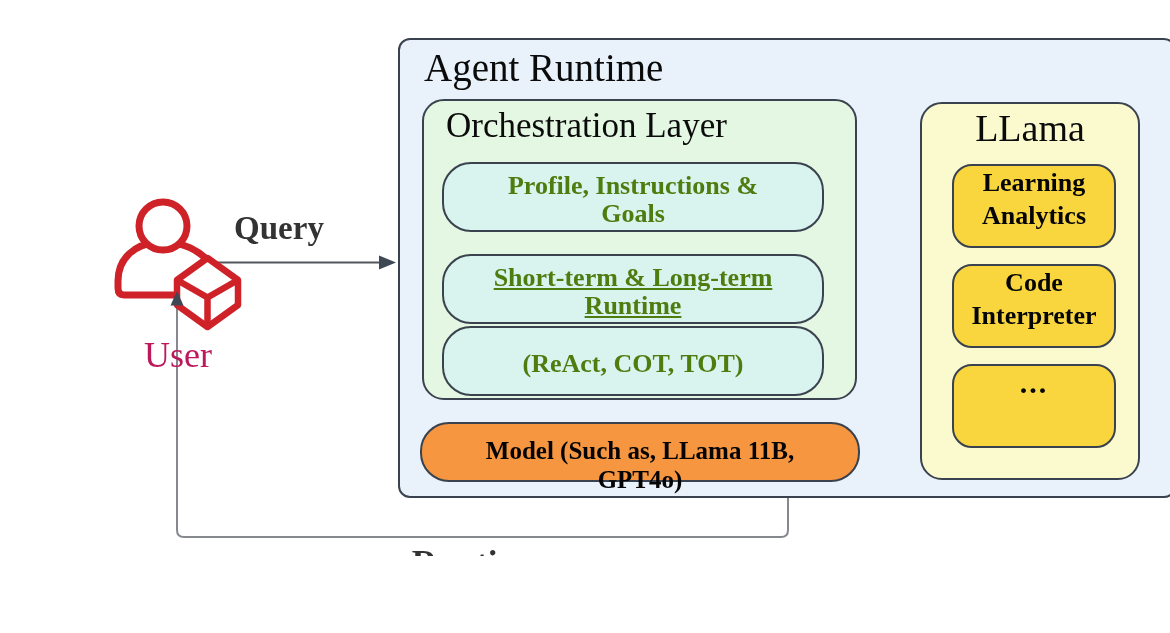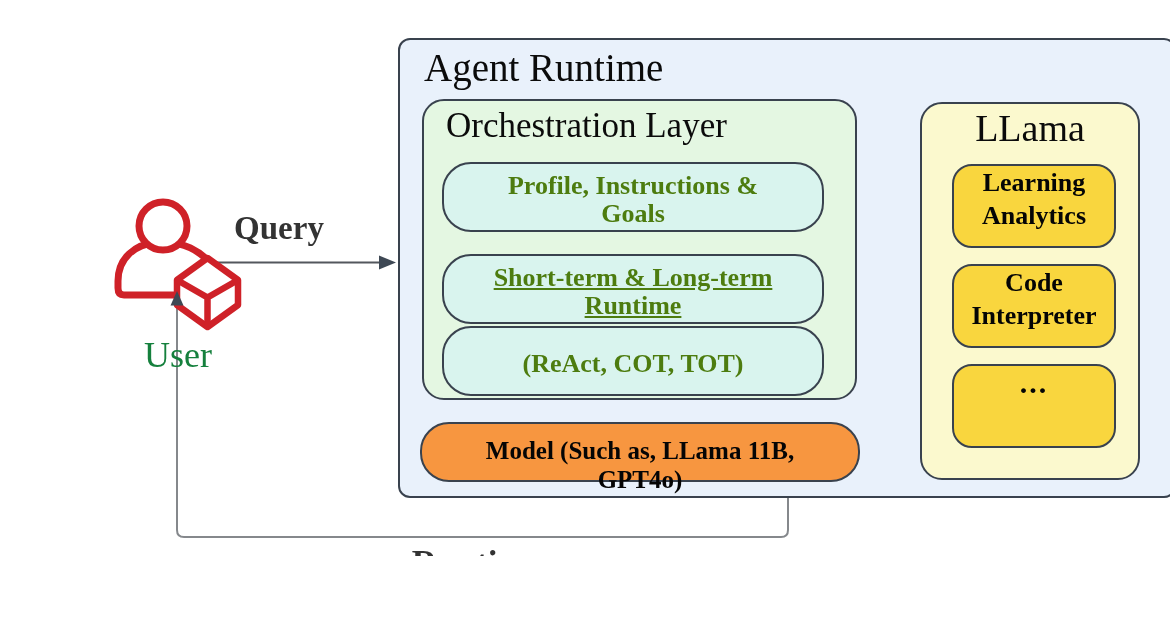--- a/index.html
+++ b/index.html
@@ -56,21 +56,21 @@
   .tool span{white-space:nowrap;}
   #tool-la{top:60px;} #tool-ci{top:160px;} #tool-more{top:260px; font-size:30px; letter-spacing:2px;}
   .edge-label{
     position:absolute; z-index:6; font-weight:bold; color:var(--label-ink);
     text-align:center; white-space:nowrap;
   }
   #query-label{left:151px; top:210px; width:160px; font-size:33px;}
   #response-label{left:329px; top:544px; width:200px; font-size:35px;}
   #user-label{
     position:absolute; z-index:6; left:55px; top:334px; width:150px;
-    text-align:center; font-size:36px; color:#15803d; white-space:nowrap;
+    text-align:center; font-size:36px; color:#be185d; white-space:nowrap;
   }
 </style>
 </head>
 <body>
 
 <div id="canvas">
 
   <div id="runtime" class="box">
     <div class="big-title">Agent Runtime</div>
 

